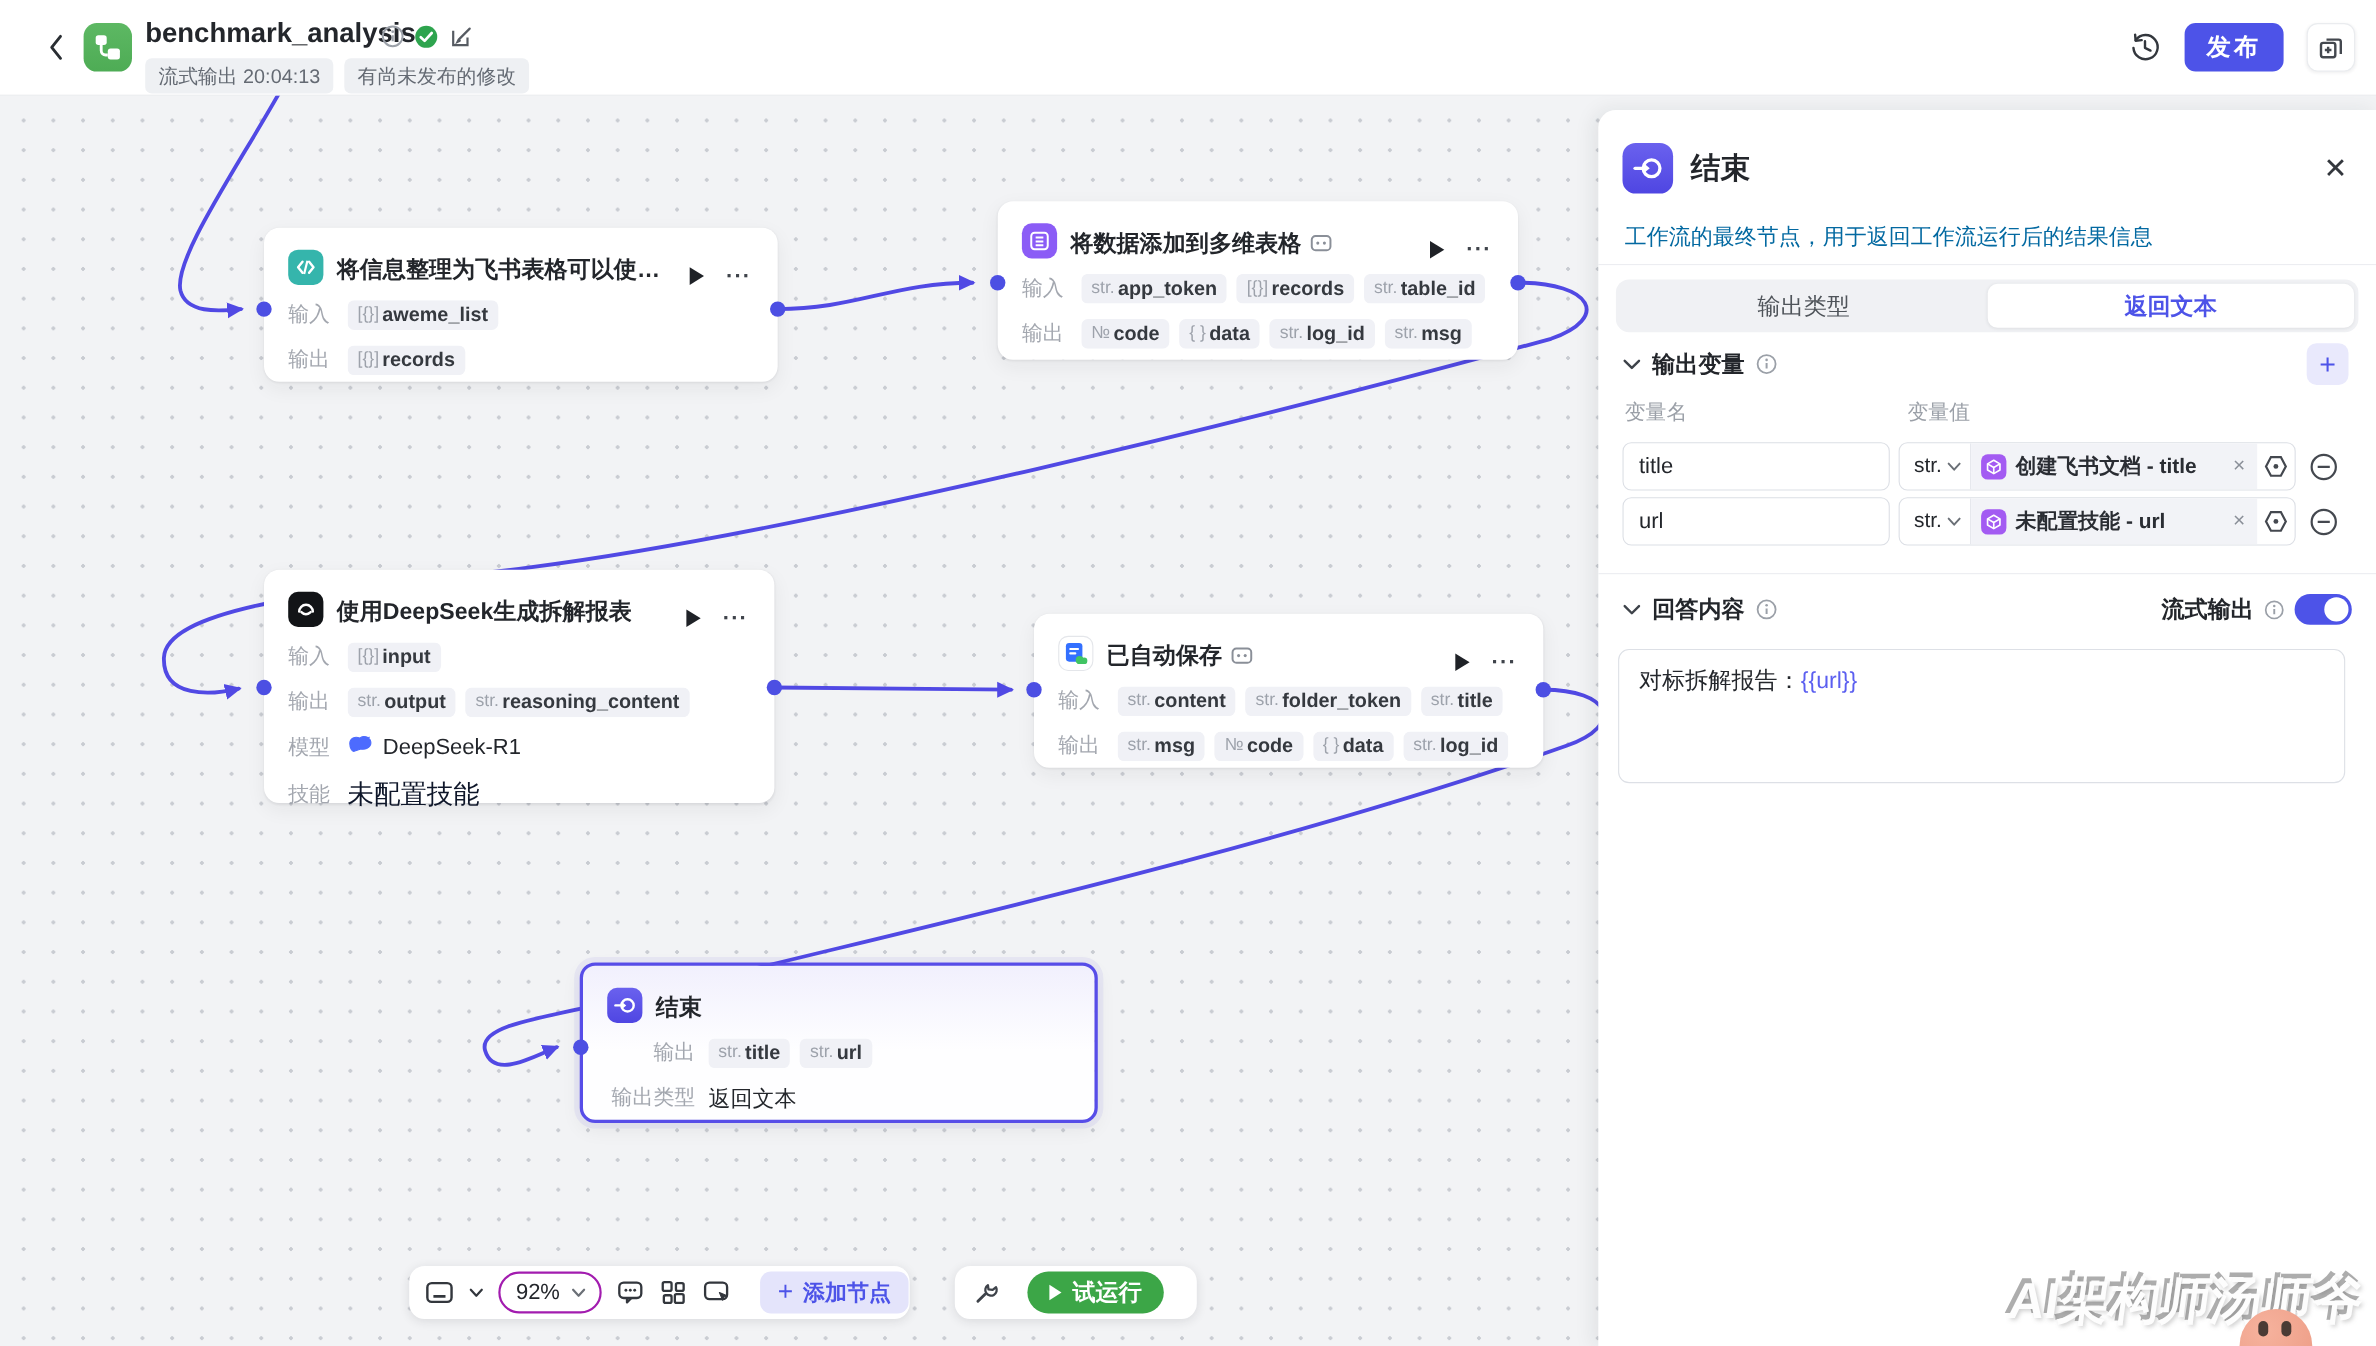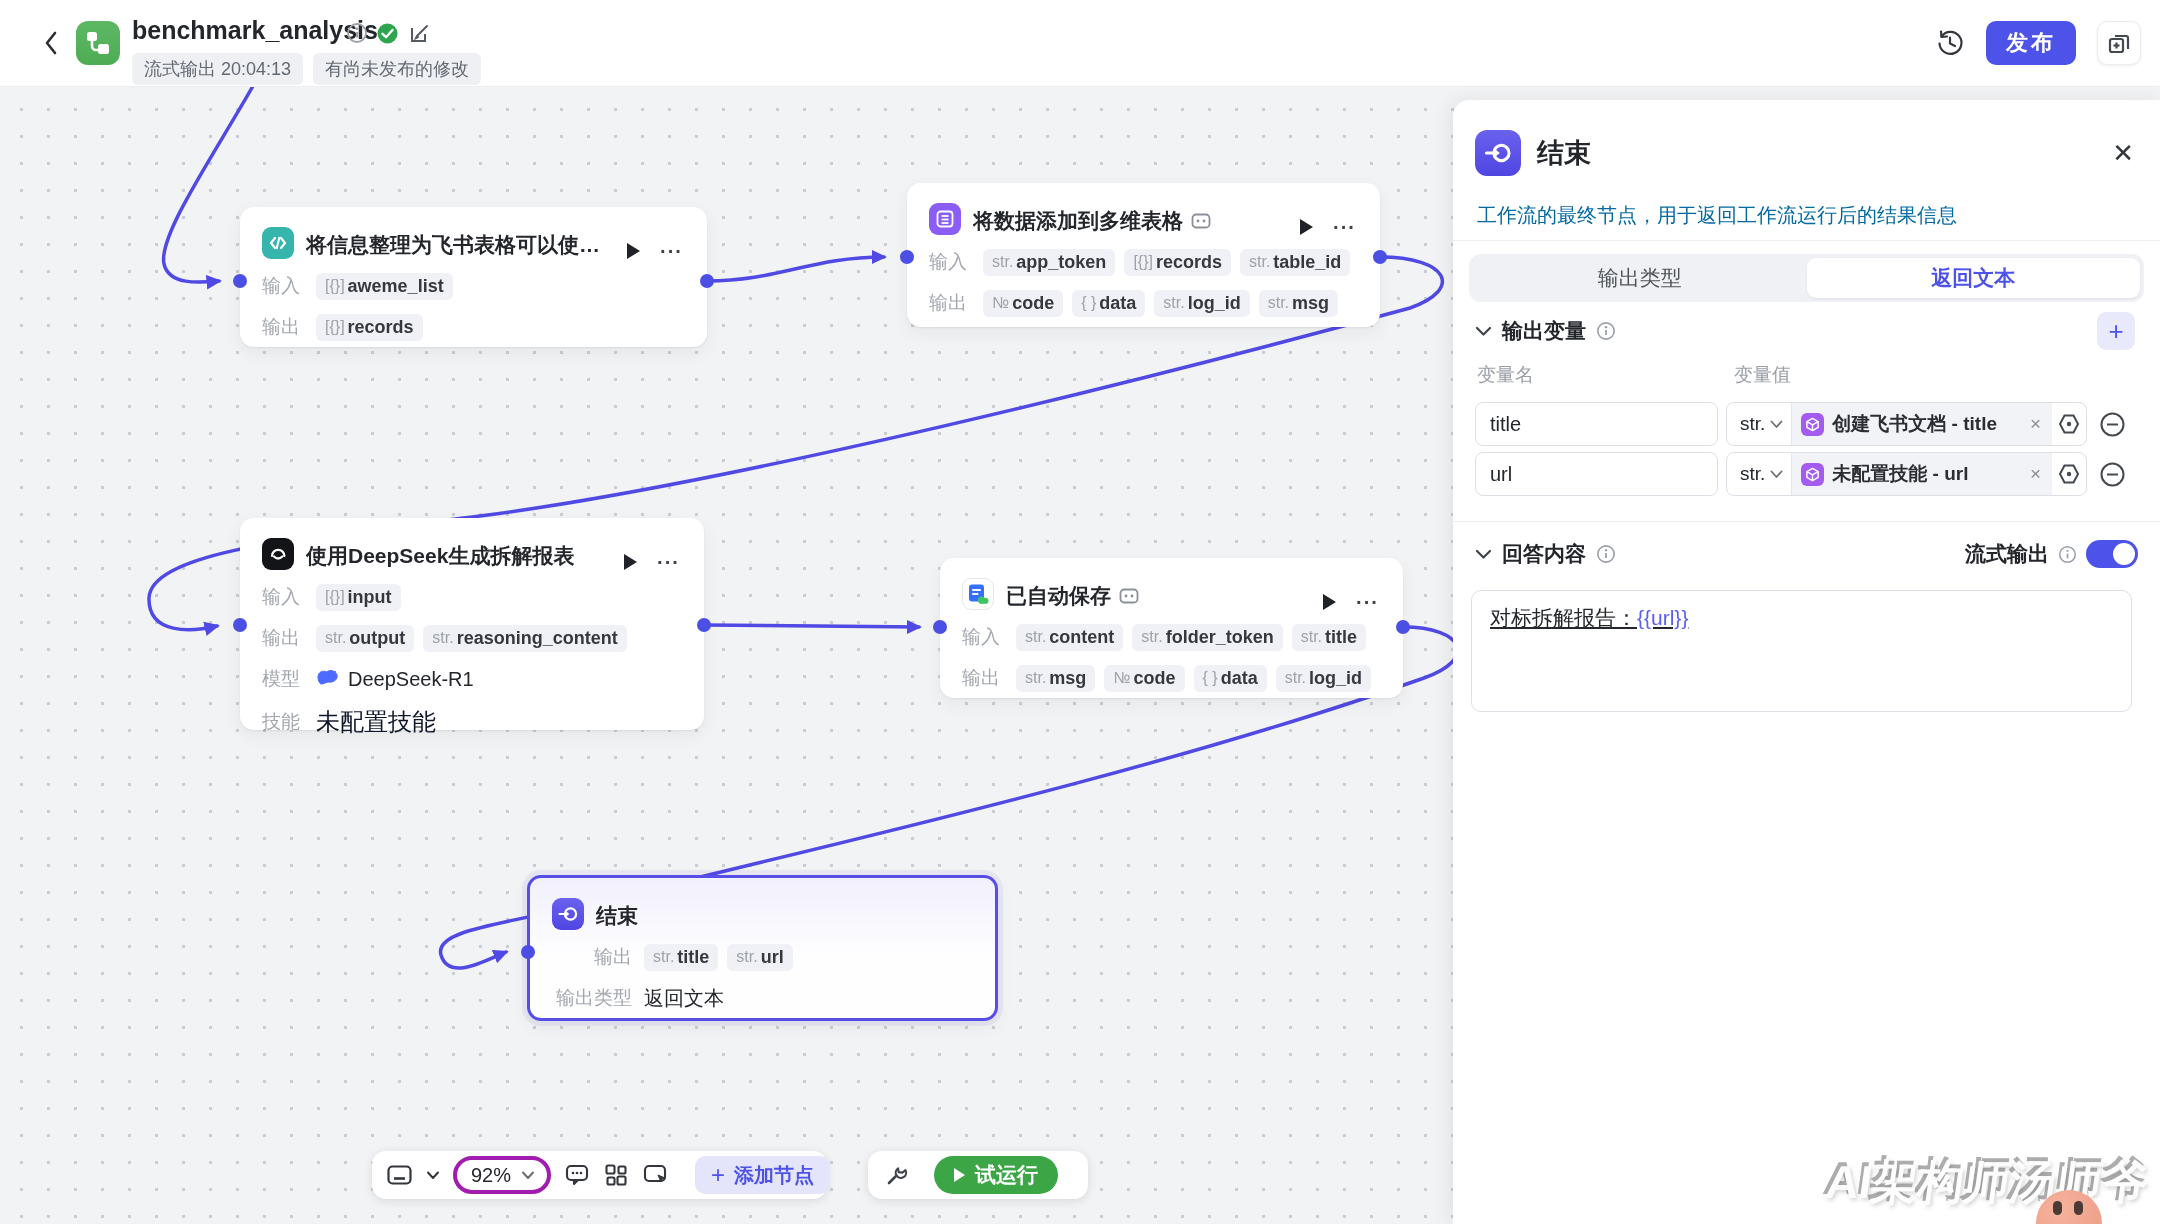--- a/index.html
+++ b/index.html
@@ -74,30 +74,30 @@
   .refchip { flex:1; align-self:stretch; background:#F2F3F7; display:flex; align-items:center; gap:8px; padding:0 9px 0 9px; min-width:0; }
   .refcube { width:23px; height:23px; border-radius:6px; background:#A35BF2; flex:0 0 23px; display:flex; align-items:center; justify-content:center; }
   .reftext { font-size:19px; font-weight:700; color:#2A2D33; white-space:nowrap; overflow:hidden; text-overflow:ellipsis; flex:1; }
   .refx { font-size:19px; color:#8A8F98; cursor:pointer; padding:0 2px; }
   .hexdot { width:34px; display:flex; align-items:center; justify-content:center; cursor:pointer; }
   .row-minus { margin-left:12px; cursor:pointer; display:flex; }
   #ans-right { position:absolute; right:22px; top:440px; display:flex; align-items:center; gap:9px; }
   #stream-label { font-size:21px; font-weight:700; color:#23262B; }
   #toggle { width:52px; height:28px; border-radius:14px; background:#4D53E8; position:relative; cursor:pointer; }
   #toggle .knob { position:absolute; right:3px; top:3px; width:22px; height:22px; border-radius:50%; background:#fff; }
-  #answer-box { position:absolute; left:18px; right:28px; top:490px; height:122px; border:1px solid #DDE0E6; border-radius:10px; background:#fff; padding:13px 18px; font-size:21px; color:#24272C; cursor:text;text-decoration:underline; }
+  #answer-box { position:absolute; left:18px; right:28px; top:490px; height:122px; border:1px solid #DDE0E6; border-radius:10px; background:#fff; padding:13px 18px; font-size:21px; color:#24272C; cursor:text; }
   #answer-box .var { color:#5B5FF0; }
   .info-ico { display:flex; }
 
   
   .pill { position:absolute; top:1151px; height:48px; background:#fff; border-radius:14px; box-shadow:0 2px 10px rgba(31,35,41,.12); display:flex; align-items:center; z-index:8; }
   #tool-left { left:372px; width:455px; padding:0 8px 0 14px; gap:13px; }
   #tool-right { left:868px; width:220px; padding:0 10px 0 16px; gap:25px; }
   .tico { display:flex; align-items:center; cursor:pointer; }
-  #zoom-select { height:38px; border:4px solid #a21caf; border-radius:19px; display:flex; align-items:center; gap:10px; padding:0 12px 0 14px; cursor:pointer; }
+  #zoom-select { height:38px; border:2px solid #a21caf; border-radius:19px; display:flex; align-items:center; gap:10px; padding:0 12px 0 14px; cursor:pointer; }
   #zoom-value { font-size:20px; color:#24272C; }
   .tdiv { width:1px; height:26px; background:#E5E7EA; }
   #add-node-btn { height:38px; padding:0 16px; background:#E4E4FB; border-radius:10px; color:#4D53E8; font-size:20px; font-weight:700; display:flex; align-items:center; gap:9px; cursor:pointer; white-space:nowrap; }
   #run-btn { height:38px; padding:0 20px; background:#3CA647; border-radius:19px; color:#fff; font-size:21px; font-weight:700; display:flex; align-items:center; gap:10px; cursor:pointer; white-space:nowrap; }
   .play-white { width:0; height:0; border-left:11px solid #fff; border-top:7px solid transparent; border-bottom:7px solid transparent; }
 
   
   #watermark { position:absolute; right:12px; bottom:10px; z-index:12; font-size:46px; font-weight:700; color:#FDFDFD; transform:skewX(-8deg);
     text-shadow:-3px -4px 0 rgba(105,105,105,.55), 2px 2px 4px rgba(120,120,120,.35); pointer-events:none; }
   #mascot { position:absolute; left:2036px; top:1190px; width:66px; height:66px; border-radius:50%; background:radial-gradient(circle at 35% 30%,#F6B29D,#EC9A83); z-index:13; }

